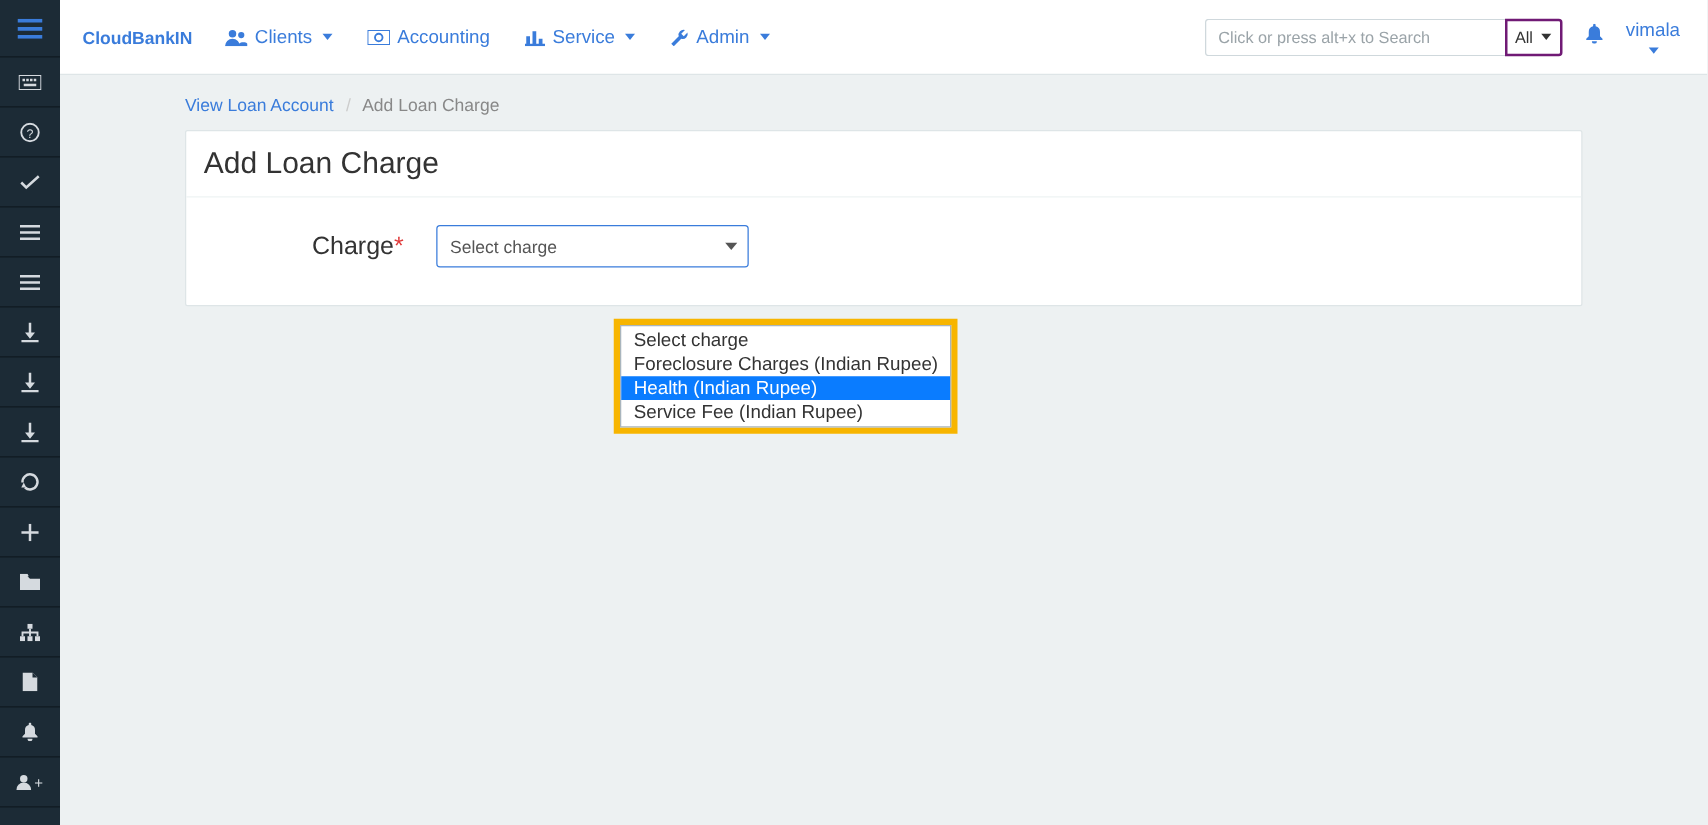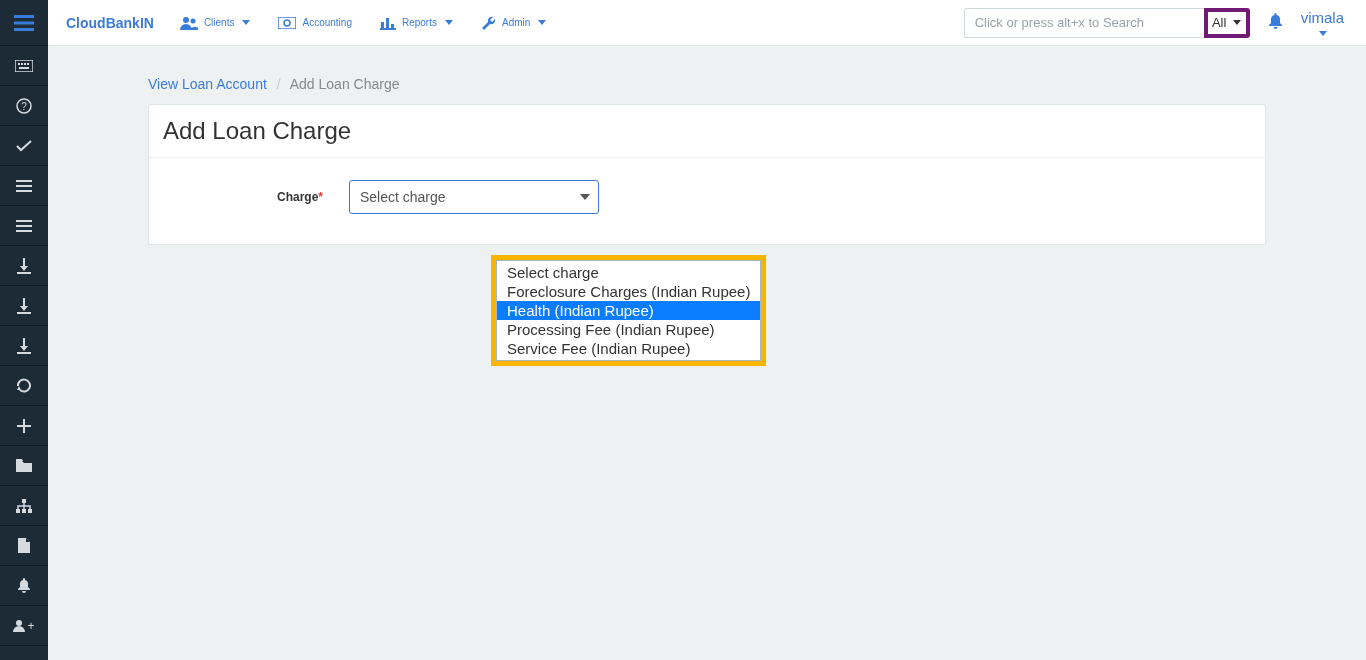--- a/index.html
+++ b/index.html
@@ -40,37 +40,37 @@
       color: #d5dadf;
       font-size: 15px;
       border-bottom: 1px solid #0f1a21;
       cursor: pointer;
     }
     .icon { display: inline-block; line-height: 1; }
     
     .top-nav {
       position: absolute;
       left: 48px; right: 0; top: 0;
-      height: 46px;
+      height: 60px;
       background: #fff;
       border-bottom: 1px solid #dee5e7;
       display: flex;
       align-items: center;
       padding: 0 12px;
     }
     .brand {
       color: #3a7cdb;
       font-weight: bold;
       font-size: 14px;
       margin-right: 26px;
       margin-left: 6px;
     }
     .nav-link {
       color: #3a7cdb;
-      font-size: 10px;
+      font-size: 15px;
       display: flex;
       align-items: center;
       gap: 6px;
       margin-right: 28px;
       cursor: pointer;
     }
     .caret {
       display: inline-block;
       width: 0; height: 0;
       border-left: 4px solid transparent;
@@ -99,21 +99,21 @@
       border-radius: 3px 0 0 3px;
       font-size: 13px;
       color: #555;
       background: #fff;
       outline: none;
     }
     .search-input::placeholder { color: #9aa3a8; }
     .search-scope {
       width: 46px;
       background: #fff;
-      border: 4px solid #701a75;
+      border: 2px solid #701a75;
       border-radius: 0 3px 3px 0;
       display: flex;
       align-items: center;
       justify-content: center;
       gap: 5px;
       font-size: 13px;
       cursor: pointer;
     }
     .bell { color: #3a7cdb; font-size: 16px; cursor: pointer; }
     .user-drop { color: #3a7cdb; font-size: 15px; display: flex; align-items: center; gap: 5px; cursor: pointer; margin-right: 10px; flex-direction: column; }
@@ -147,22 +147,22 @@
     }
     .form-row {
       display: flex;
       align-items: center;
       padding: 22px 0 0 0;
     }
     .form-label {
       width: 200px;
       text-align: right;
       padding-right: 26px;
-      font-weight: bold;
-      font-size: 12px;
+      font-weight: normal;
+      font-size: 20px;
       color: #333;
     }
     .required { color: #e03b3b; }
     .select-box {
       position: relative;
       width: 250px;
       height: 34px;
       border: 1px solid #3a7cdb;
       border-radius: 3px;
       background: #fff;
@@ -371,21 +371,21 @@
     </span>
     <span>Accounting</span>
   </div>
 
   <div class="nav-link">
     <span class="icon">
       <svg width="16" height="14" viewBox="0 0 16 14">
           <path fill="#3a7cdb" d="M0 12h16v2H0zM1 6h3v6H1zM6 2h3v10H6zM11 8h3v4h-3z"></path>
         </svg>
     </span>
-    <span>Reports</span>
+    <span>Service</span>
     <span class="caret"></span>
   </div>
 
   <div class="nav-link">
     <span class="icon">
       <svg width="15" height="15" viewBox="0 0 15 15">
           <path fill="#3a7cdb" d="M14 4a4 4 0 01-5 5L3 15l-2-2 6-6a4 4 0 015-5l-3 3 2 2z"></path>
         </svg>
     </span>
     <span>Admin</span>
@@ -439,18 +439,17 @@
         </div>
       </div>
     </div>
 
     <div class="options-wrap outer">
       <div class="options" id="charge-options">
 
       <div class="opt">Select charge</div>
           <div class="opt">Foreclosure Charges (Indian Rupee)</div>
           <div class="opt selected">Health (Indian Rupee)</div>
-          <div class="opt">Processing Fee (Indian Rupee)</div>
           <div class="opt">Service Fee (Indian Rupee)</div>
         </div>
     </div>
   </div>
 </div>
 
 </body></html>

